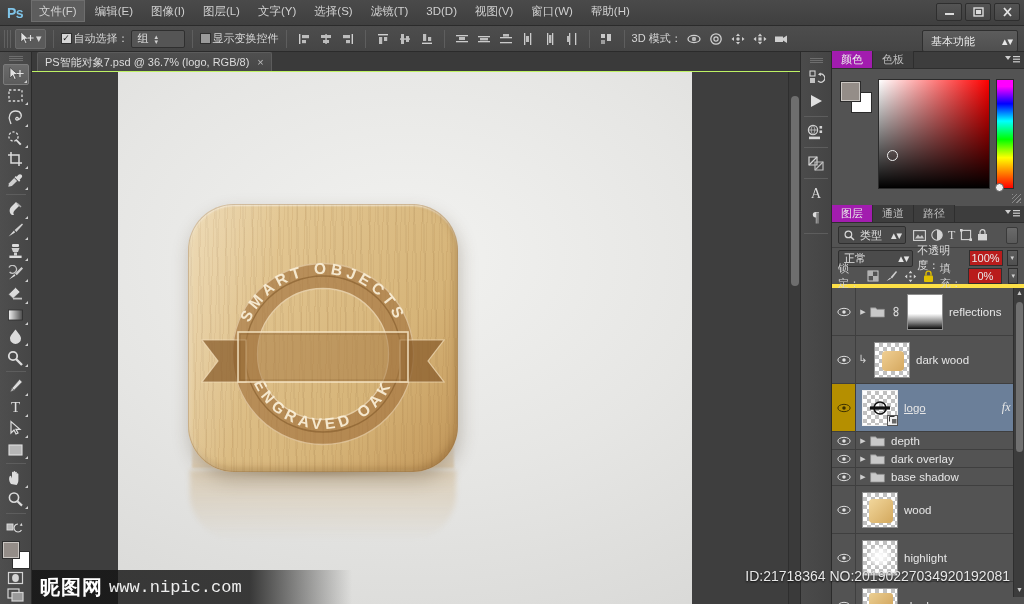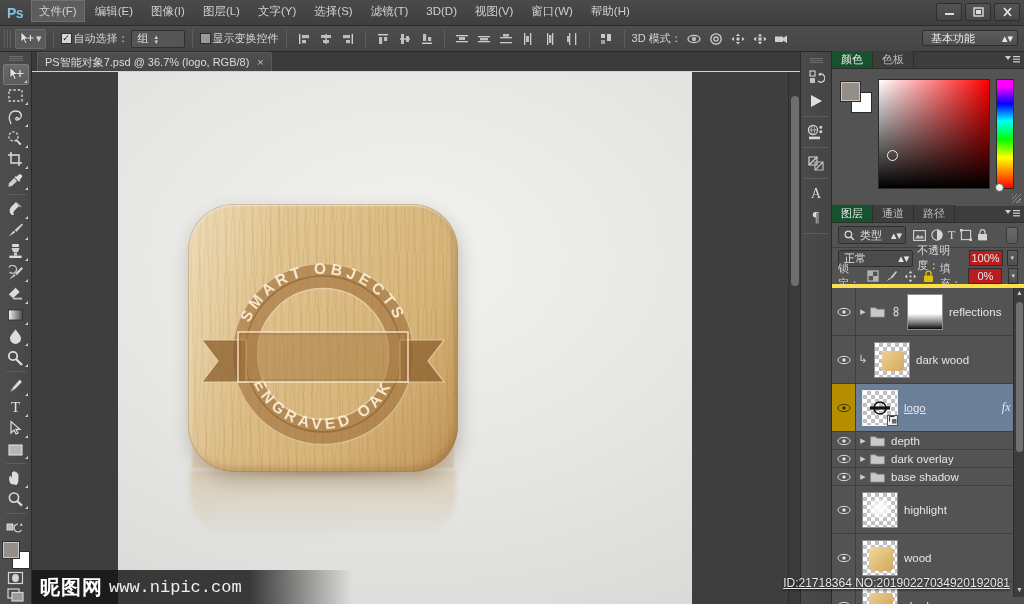--- a/index.html
+++ b/index.html
@@ -62,21 +62,21 @@
   }
   .chk.off { background:#9a9a9a; }
   .combo {
     height:18px; background:#555; border:1px solid #2f2f2f; border-radius:2px;
     display:flex; align-items:center; padding:0 2px 0 6px; gap:6px;
     font-size:11px; color:#e2e2e2; min-width:54px;
   }
   .combo .arr { font-size:7px; color:#cfcfcf; letter-spacing:-1px; display:flex; flex-direction:column; line-height:5px;}
   .icon-btn { width:20px; height:19px; display:flex; align-items:center; justify-content:center; }
   .ws-combo {
-    position:absolute; right:6px; top:4px; height:16px; min-width:96px;
+    position:absolute; right:6px; top:4px; height:22px; min-width:96px;
     background: linear-gradient(#5c5c5c,#4f4f4f); border:1px solid #2f2f2f; border-radius:2px;
     display:flex; align-items:center; justify-content:space-between; padding:0 4px 0 8px;
     font-size:11px; color:#e8e8e8;
   }
 
   
   .tabbar {
     position:absolute; left:32px; top:52px; width:768px; height:20px;
     background:#3a3a3a; border-bottom:1px solid #bef264;
     display:flex; align-items:flex-end; padding-left:5px;
@@ -192,21 +192,21 @@
 
   .panel-tabs {
     height:17px; background:#3d3d3d; display:flex; align-items:flex-end;
     border-bottom:1px solid #2e2e2e; position:relative;
   }
   .p-tab {
     height:17px; padding:0 9px; display:flex; align-items:center;
     font-size:11px; color:#bdbdbd; background:#3d3d3d;
     border-right:1px solid #2e2e2e;
   }
-  .p-tab.sel { background:#14532d; color:#e9e9e9;margin-top:38px; }
+  .p-tab.sel { background:#a21caf; color:#e9e9e9;margin-top:38px; }
   .p-menu { position:absolute; right:4px; top:3px; display:flex; align-items:center; gap:1px; color:#cfcfcf; font-size:8px;}
 
   
   .color-panel { background:#535353; height:137px; position:relative; padding:7px; }
   .cp-swatches { position:absolute; left:8px; top:12px; width:32px; height:32px; }
   .cp-fg { position:absolute; left:0; top:0; width:21px; height:21px; background:#948d88; border:1px solid #2b2b2b; box-shadow: inset 0 0 0 1px #cac6c2;}
   .cp-bg { position:absolute; left:11px; top:11px; width:21px; height:21px; background:#fff; border:1px solid #2b2b2b;}
   .cp-field {
     position:absolute; left:46px; top:10px; width:112px; height:110px;
     background:
@@ -289,23 +289,22 @@
 
   
   .watermark {
     position:absolute; left:32px; bottom:0; width:320px; height:34px;
     display:flex; align-items:center; gap:6px; padding-left:8px;
     background: linear-gradient(to right, rgba(20,20,20,.82) 0%, rgba(20,20,20,.82) 68%, rgba(20,20,20,0) 100%);
   }
   .wm-cn { font-size:20px; color:#fff; font-weight:bold; letter-spacing:1px; font-family:"DejaVu Sans", sans-serif;text-align:right; }
   .wm-url { font-size:17px; color:#efefef; font-family:Liberation Mono, monospace; }
   .idline {
-    position:absolute; right:14px; bottom:14px; font-size:12px; color:#e8e8e8;
+    position:absolute; right:14px; bottom:20px; font-size:14px; color:#e8e8e8;
     text-shadow: 0 1px 2px rgba(0,0,0,.85);
-    text-decoration: underline;
   }
   svg { display:block; }
 </style>
 </head>
 <body>
 
 <div id="app">
 
   <div class="titlebar">
     <div class="ps-logo">Ps</div>
@@ -1002,36 +1001,36 @@
         </div>
 
         <div class="layer-row tall">
           <div class="eye-col">
             <svg class="disc" viewBox="0 0 16 11">
                 <ellipse cx="8" cy="5.5" rx="7" ry="4.2" fill="none" stroke="#e0e0e0" stroke-width="1.1"></ellipse>
                 <circle cx="8" cy="5.5" r="2" fill="#e0e0e0"></circle>
               </svg>
           </div>
           <div class="thumb-box" style="margin-left:6px">
-            <div style="position:absolute;inset:0;background:radial-gradient(ellipse 48% 42% at 50% 45%,#ffffff 0%,rgba(255,255,255,.6) 55%,rgba(255,255,255,0) 78%);"></div>
-          </div>
-          <div class="layer-name">highlight</div>
+            <div style="position:absolute;left:6px;top:6px;width:24px;height:24px;border-radius:4px;background:linear-gradient(135deg,#f2d79c,#d3a85d);"></div>
+          </div>
+          <div class="layer-name">wood</div>
         </div>
 
         <div class="layer-row tall">
           <div class="eye-col">
             <svg class="disc" viewBox="0 0 16 11">
                 <ellipse cx="8" cy="5.5" rx="7" ry="4.2" fill="none" stroke="#e0e0e0" stroke-width="1.1"></ellipse>
                 <circle cx="8" cy="5.5" r="2" fill="#e0e0e0"></circle>
               </svg>
           </div>
           <div class="thumb-box" style="margin-left:6px">
-            <div style="position:absolute;left:6px;top:6px;width:24px;height:24px;border-radius:4px;background:linear-gradient(135deg,#f2d79c,#d3a85d);"></div>
-          </div>
-          <div class="layer-name">wood</div>
+            <div style="position:absolute;inset:0;background:radial-gradient(ellipse 48% 42% at 50% 45%,#ffffff 0%,rgba(255,255,255,.6) 55%,rgba(255,255,255,0) 78%);"></div>
+          </div>
+          <div class="layer-name">highlight</div>
         </div>
 
         <div class="layer-row tall">
           <div class="eye-col">
             <svg class="disc" viewBox="0 0 16 11">
                 <ellipse cx="8" cy="5.5" rx="7" ry="4.2" fill="none" stroke="#e0e0e0" stroke-width="1.1"></ellipse>
                 <circle cx="8" cy="5.5" r="2" fill="#e0e0e0"></circle>
               </svg>
           </div>
           <div class="thumb-box" style="margin-left:6px">

